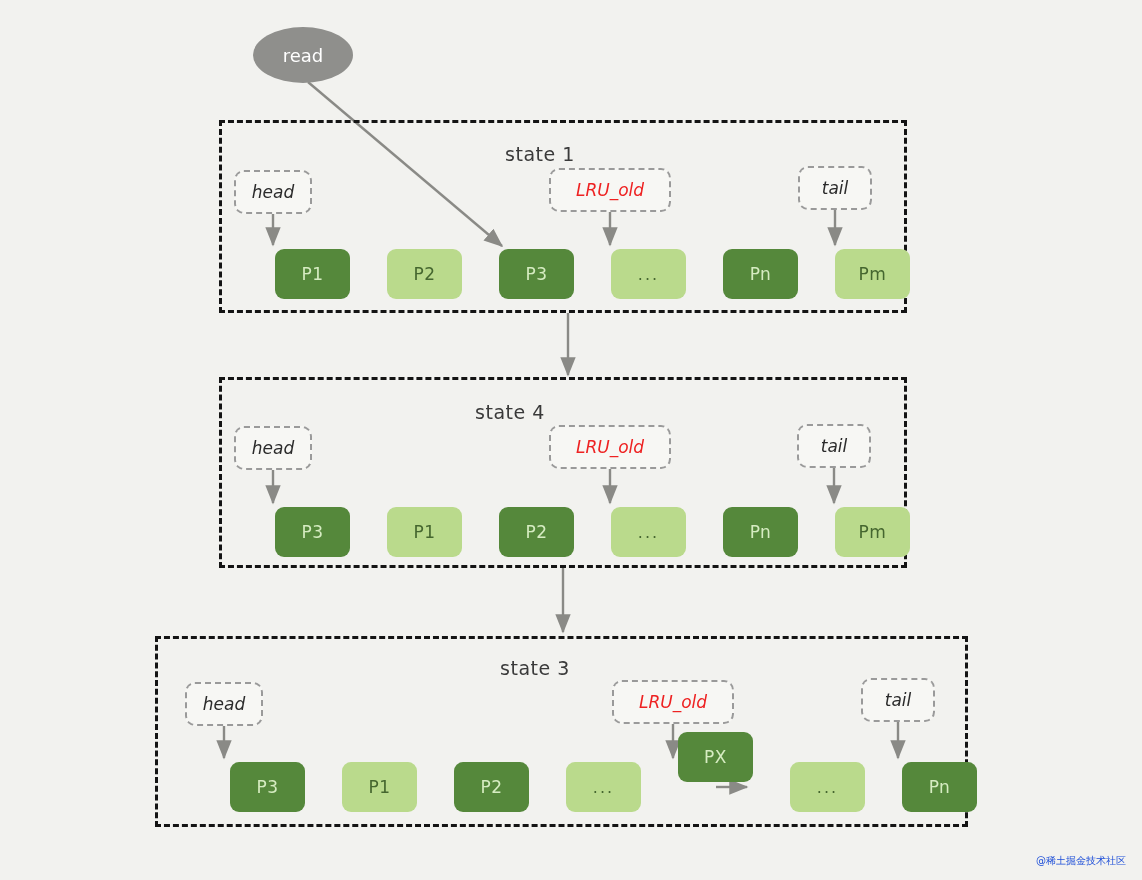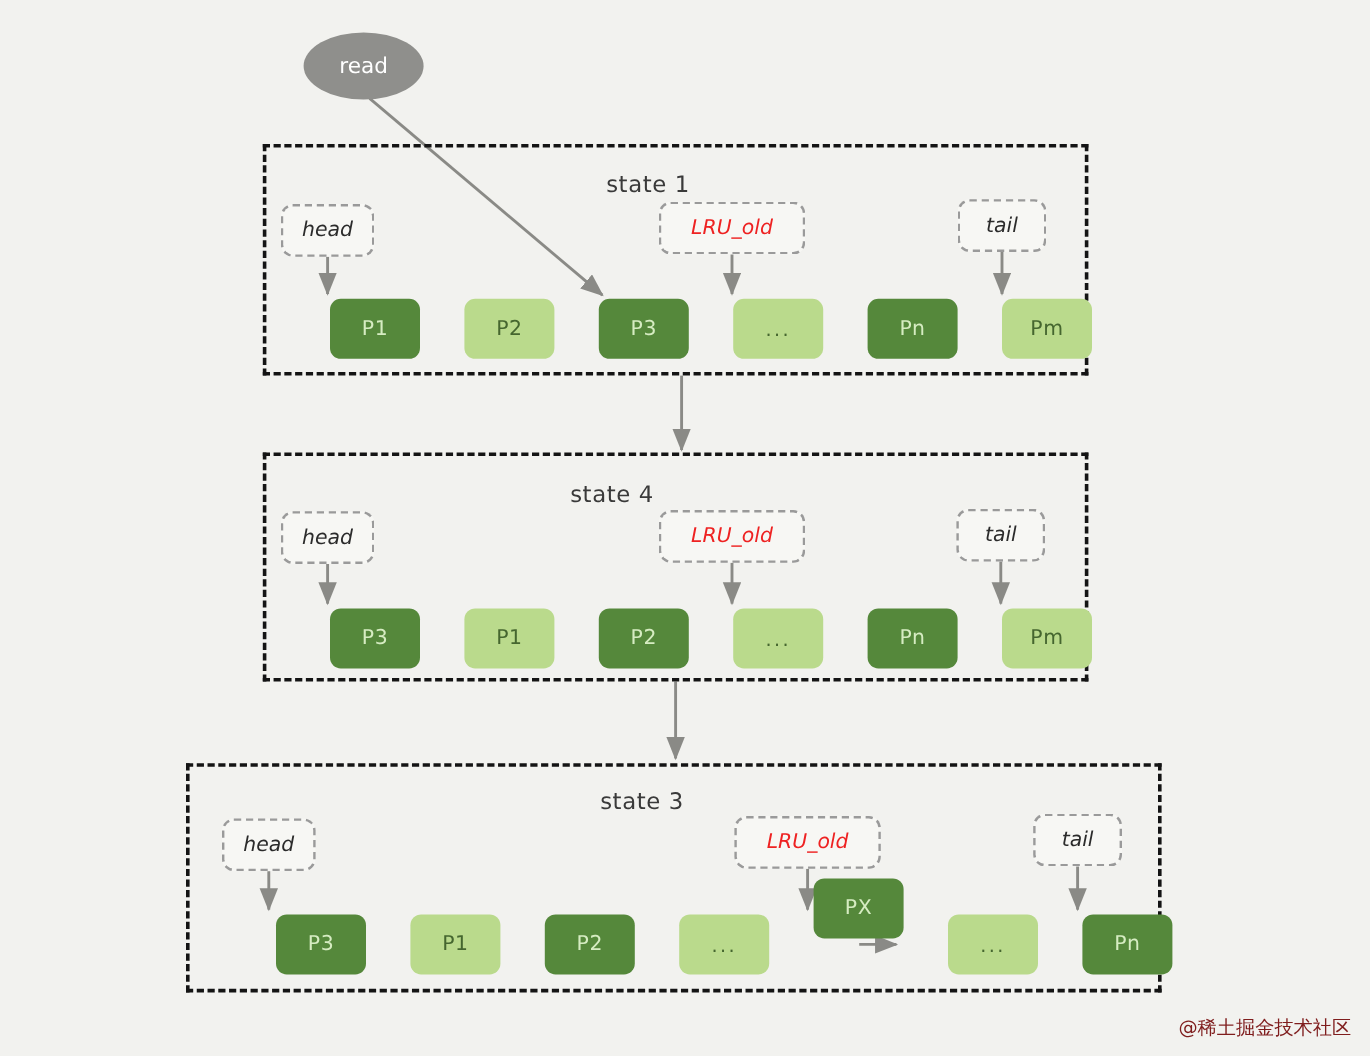--- a/index.html
+++ b/index.html
@@ -96,22 +96,22 @@
     font-family: "DejaVu Sans", sans-serif;
     font-size: 18px;
     color: #ffffff;
   }
   
   .watermark {
     position: absolute;
     right: 16px;
     bottom: 12px;
     font-family: "DejaVu Sans", sans-serif;
-    font-size: 16px;
-    color: #7f1d1d;
+    font-size: 10px;
+    color: #1d4ed8;
     white-space: nowrap;
   }
 </style>
 </head>
 <body>
 
 <div id="canvas">
 
   <svg class="layer" id="arrow-layer">
     <defs>

